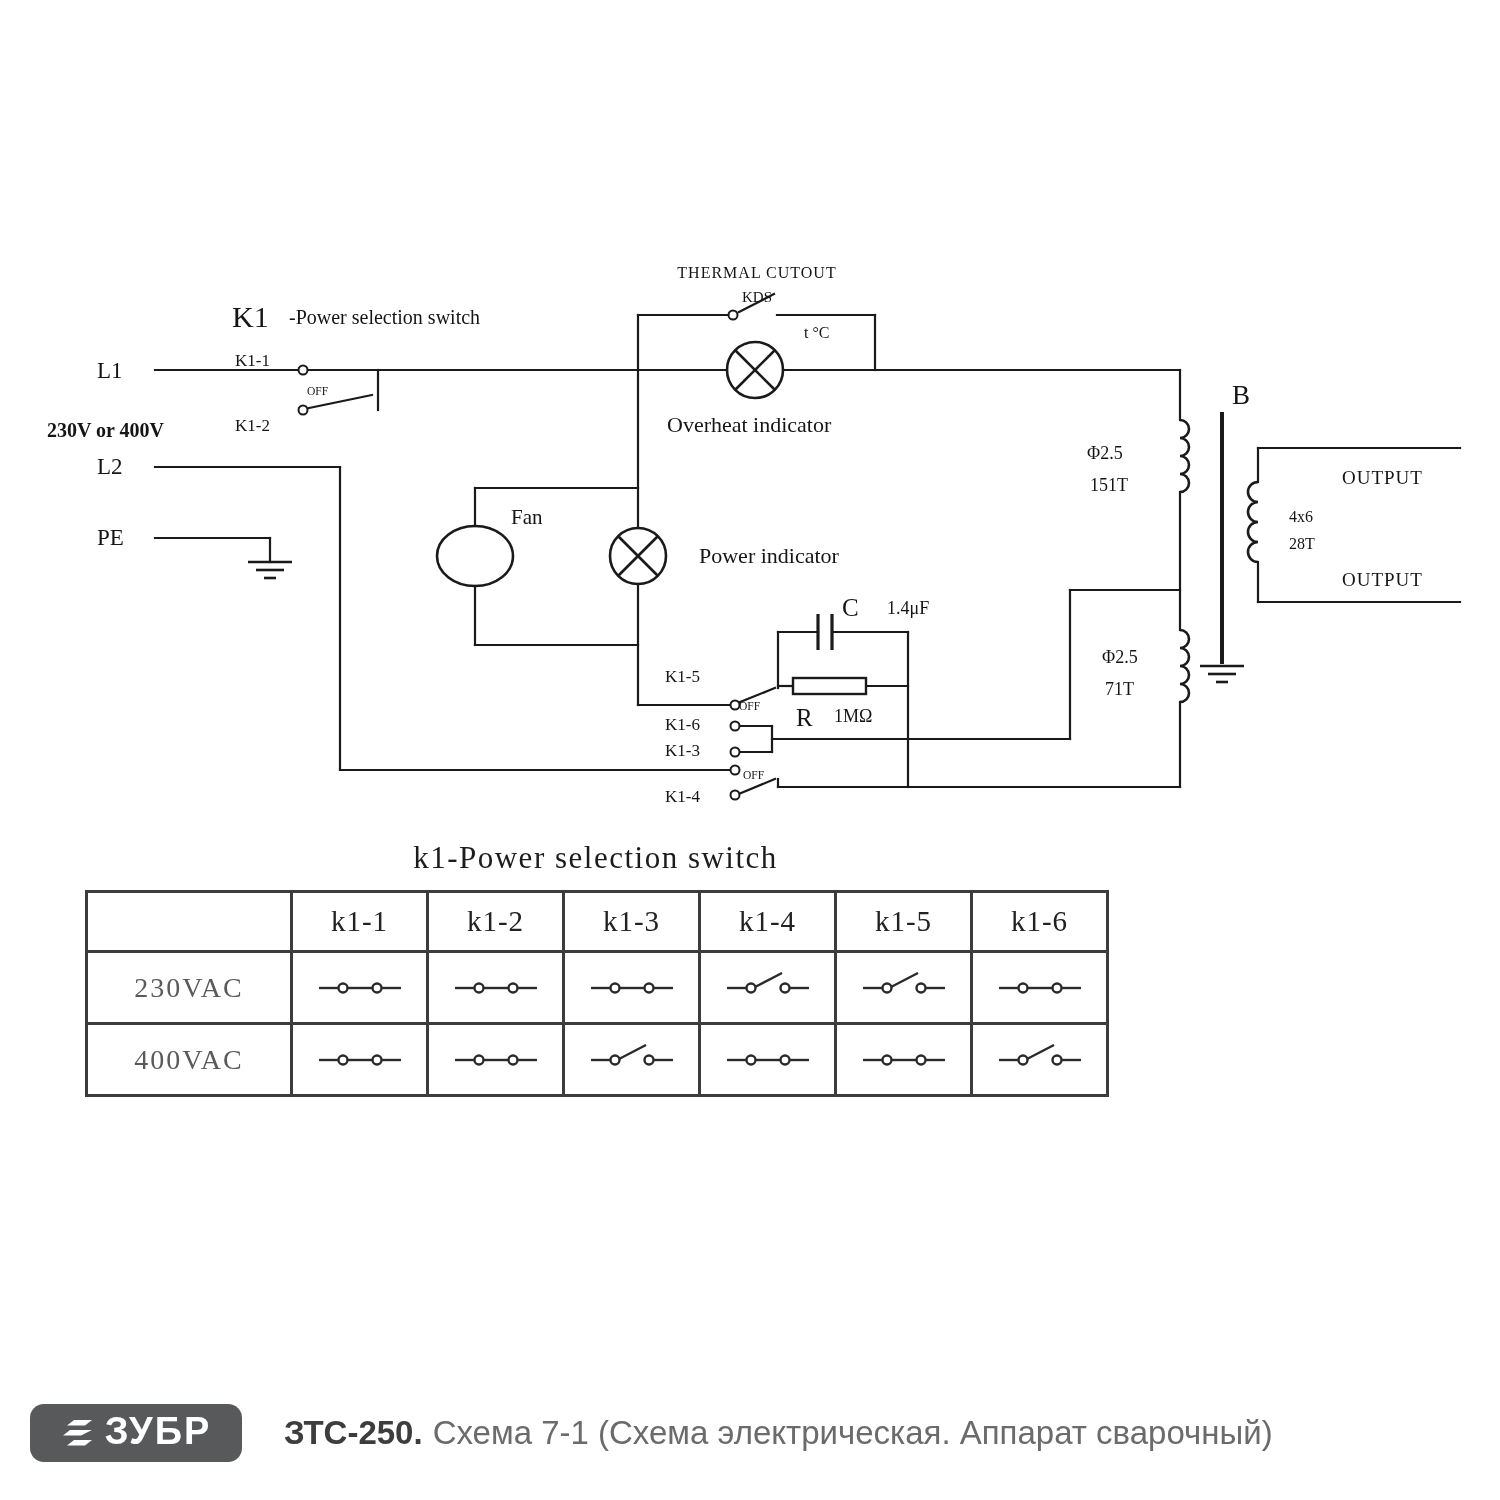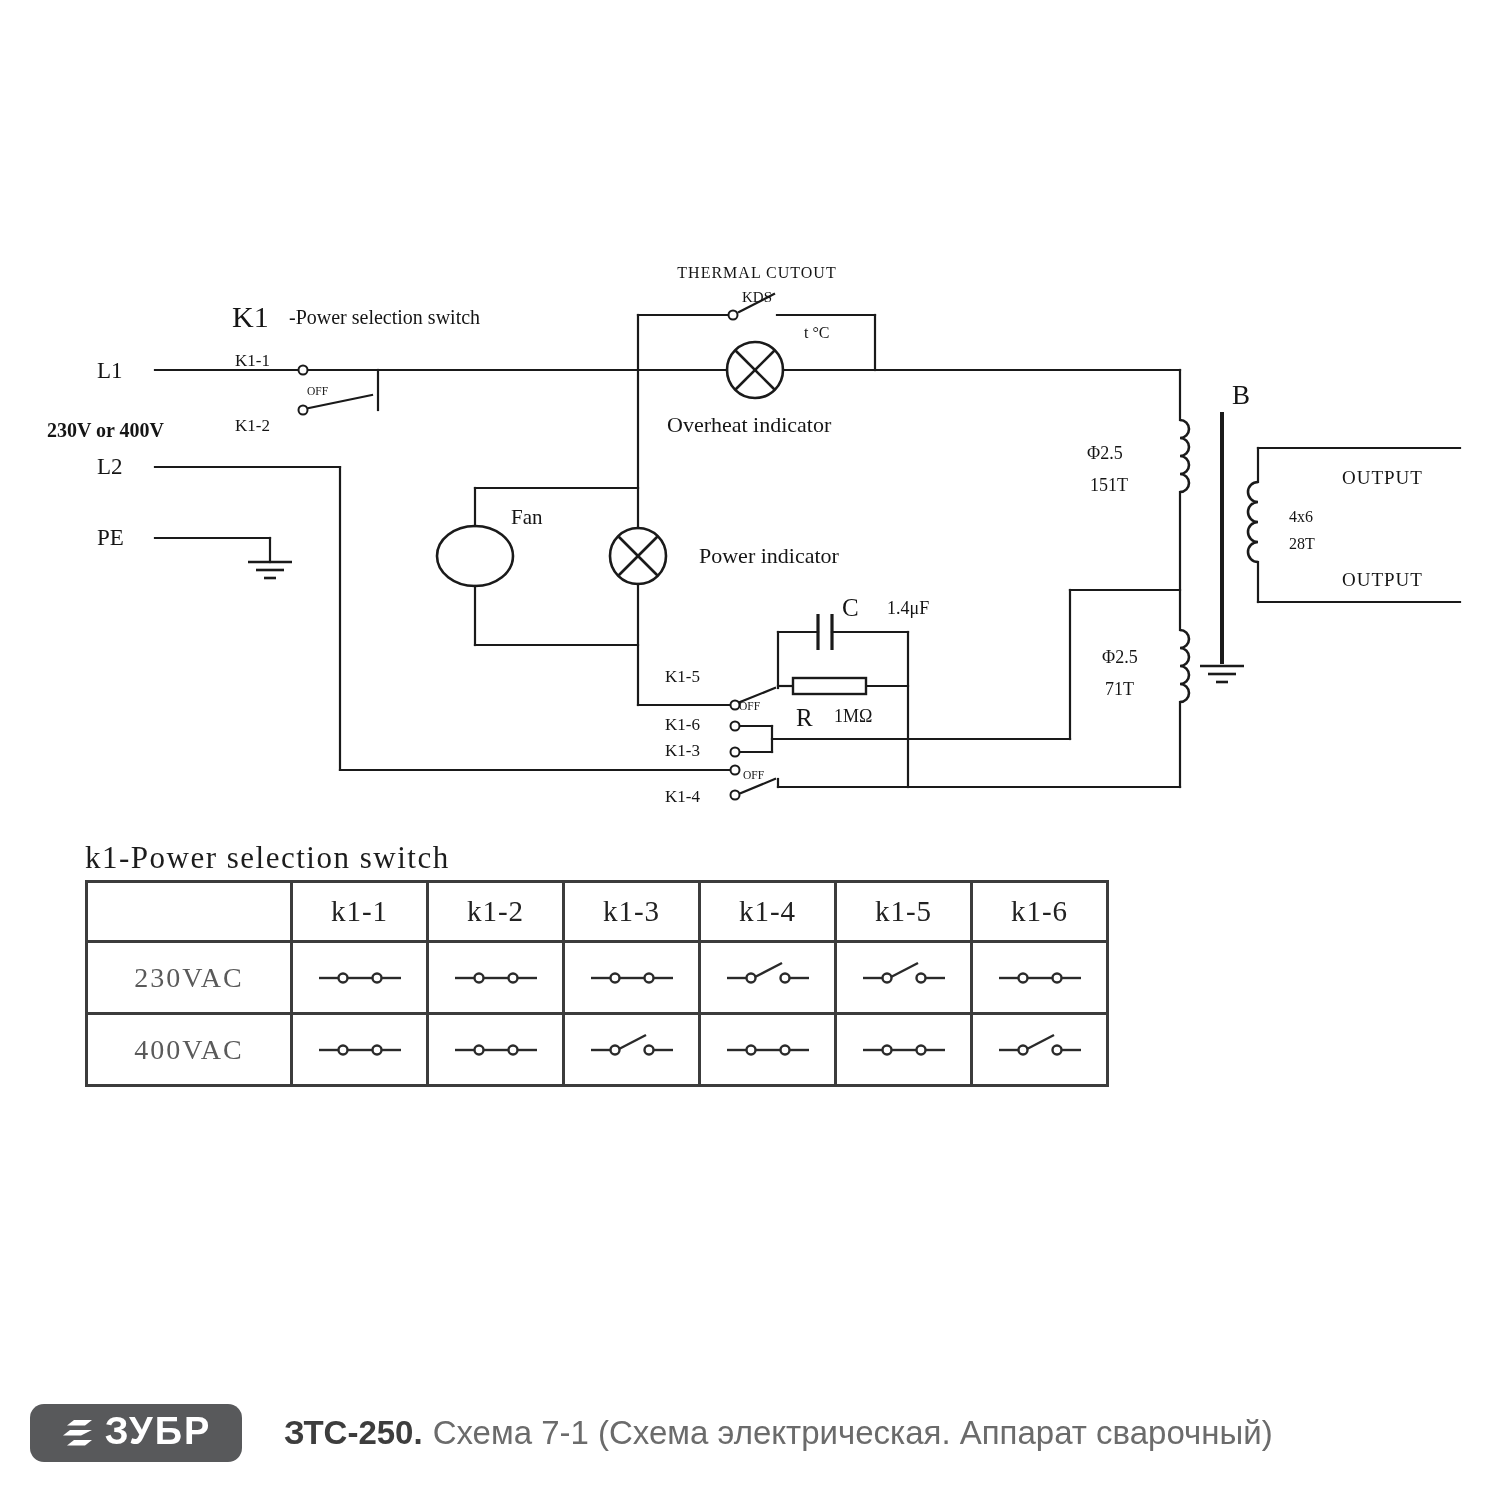--- a/index.html
+++ b/index.html
@@ -3,21 +3,21 @@
 <meta charset="utf-8">
 <style>
   * { margin:0; padding:0; box-sizing:border-box; }
   html,body { width:1500px; height:1500px; background:#ffffff; font-family:"Liberation Serif", serif; }
   .page { position:relative; width:1500px; height:1500px; background:#fff; overflow:hidden; }
 
   svg.schematic { position:absolute; left:0; top:0; }
   svg text { fill:#151515; font-family:"Liberation Serif", serif; }
 
   .table-section { position:absolute; left:85px; top:840px; width:1021px; }
-  .table-title { font-size:31px; letter-spacing:1.5px; color:#1c1c1c; margin-bottom:4px; }
+  .table-title { text-align:center; font-size:31px; letter-spacing:1.5px; color:#1c1c1c; margin-bottom:14px; }
   table.psw { border-collapse:collapse; width:100%; table-layout:fixed; }
   table.psw th, table.psw td { border:3px solid #3c3c3c; text-align:center; vertical-align:middle; background:#fff; }
   table.psw th { height:60px; font-size:29px; font-weight:400; color:#222; letter-spacing:1px; }
   table.psw td { height:72px; }
   table.psw td.rowlabel { font-size:28px; color:#5a5a5a; letter-spacing:2px;font-family:Liberation Serif, serif; }
   td.sw svg { display:inline-block; vertical-align:middle; }
 
   .footer { position:absolute; left:30px; top:1404px; display:flex; align-items:center; font-family:"Liberation Sans", sans-serif; }
   .logo-badge { width:212px; height:58px; background:#58595b; border-radius:14px; display:flex; align-items:center; justify-content:center; gap:10px; }
   .logo-text { color:#ffffff; font-size:38px; font-weight:bold; letter-spacing:2px; line-height:1; padding-bottom:4px; }

